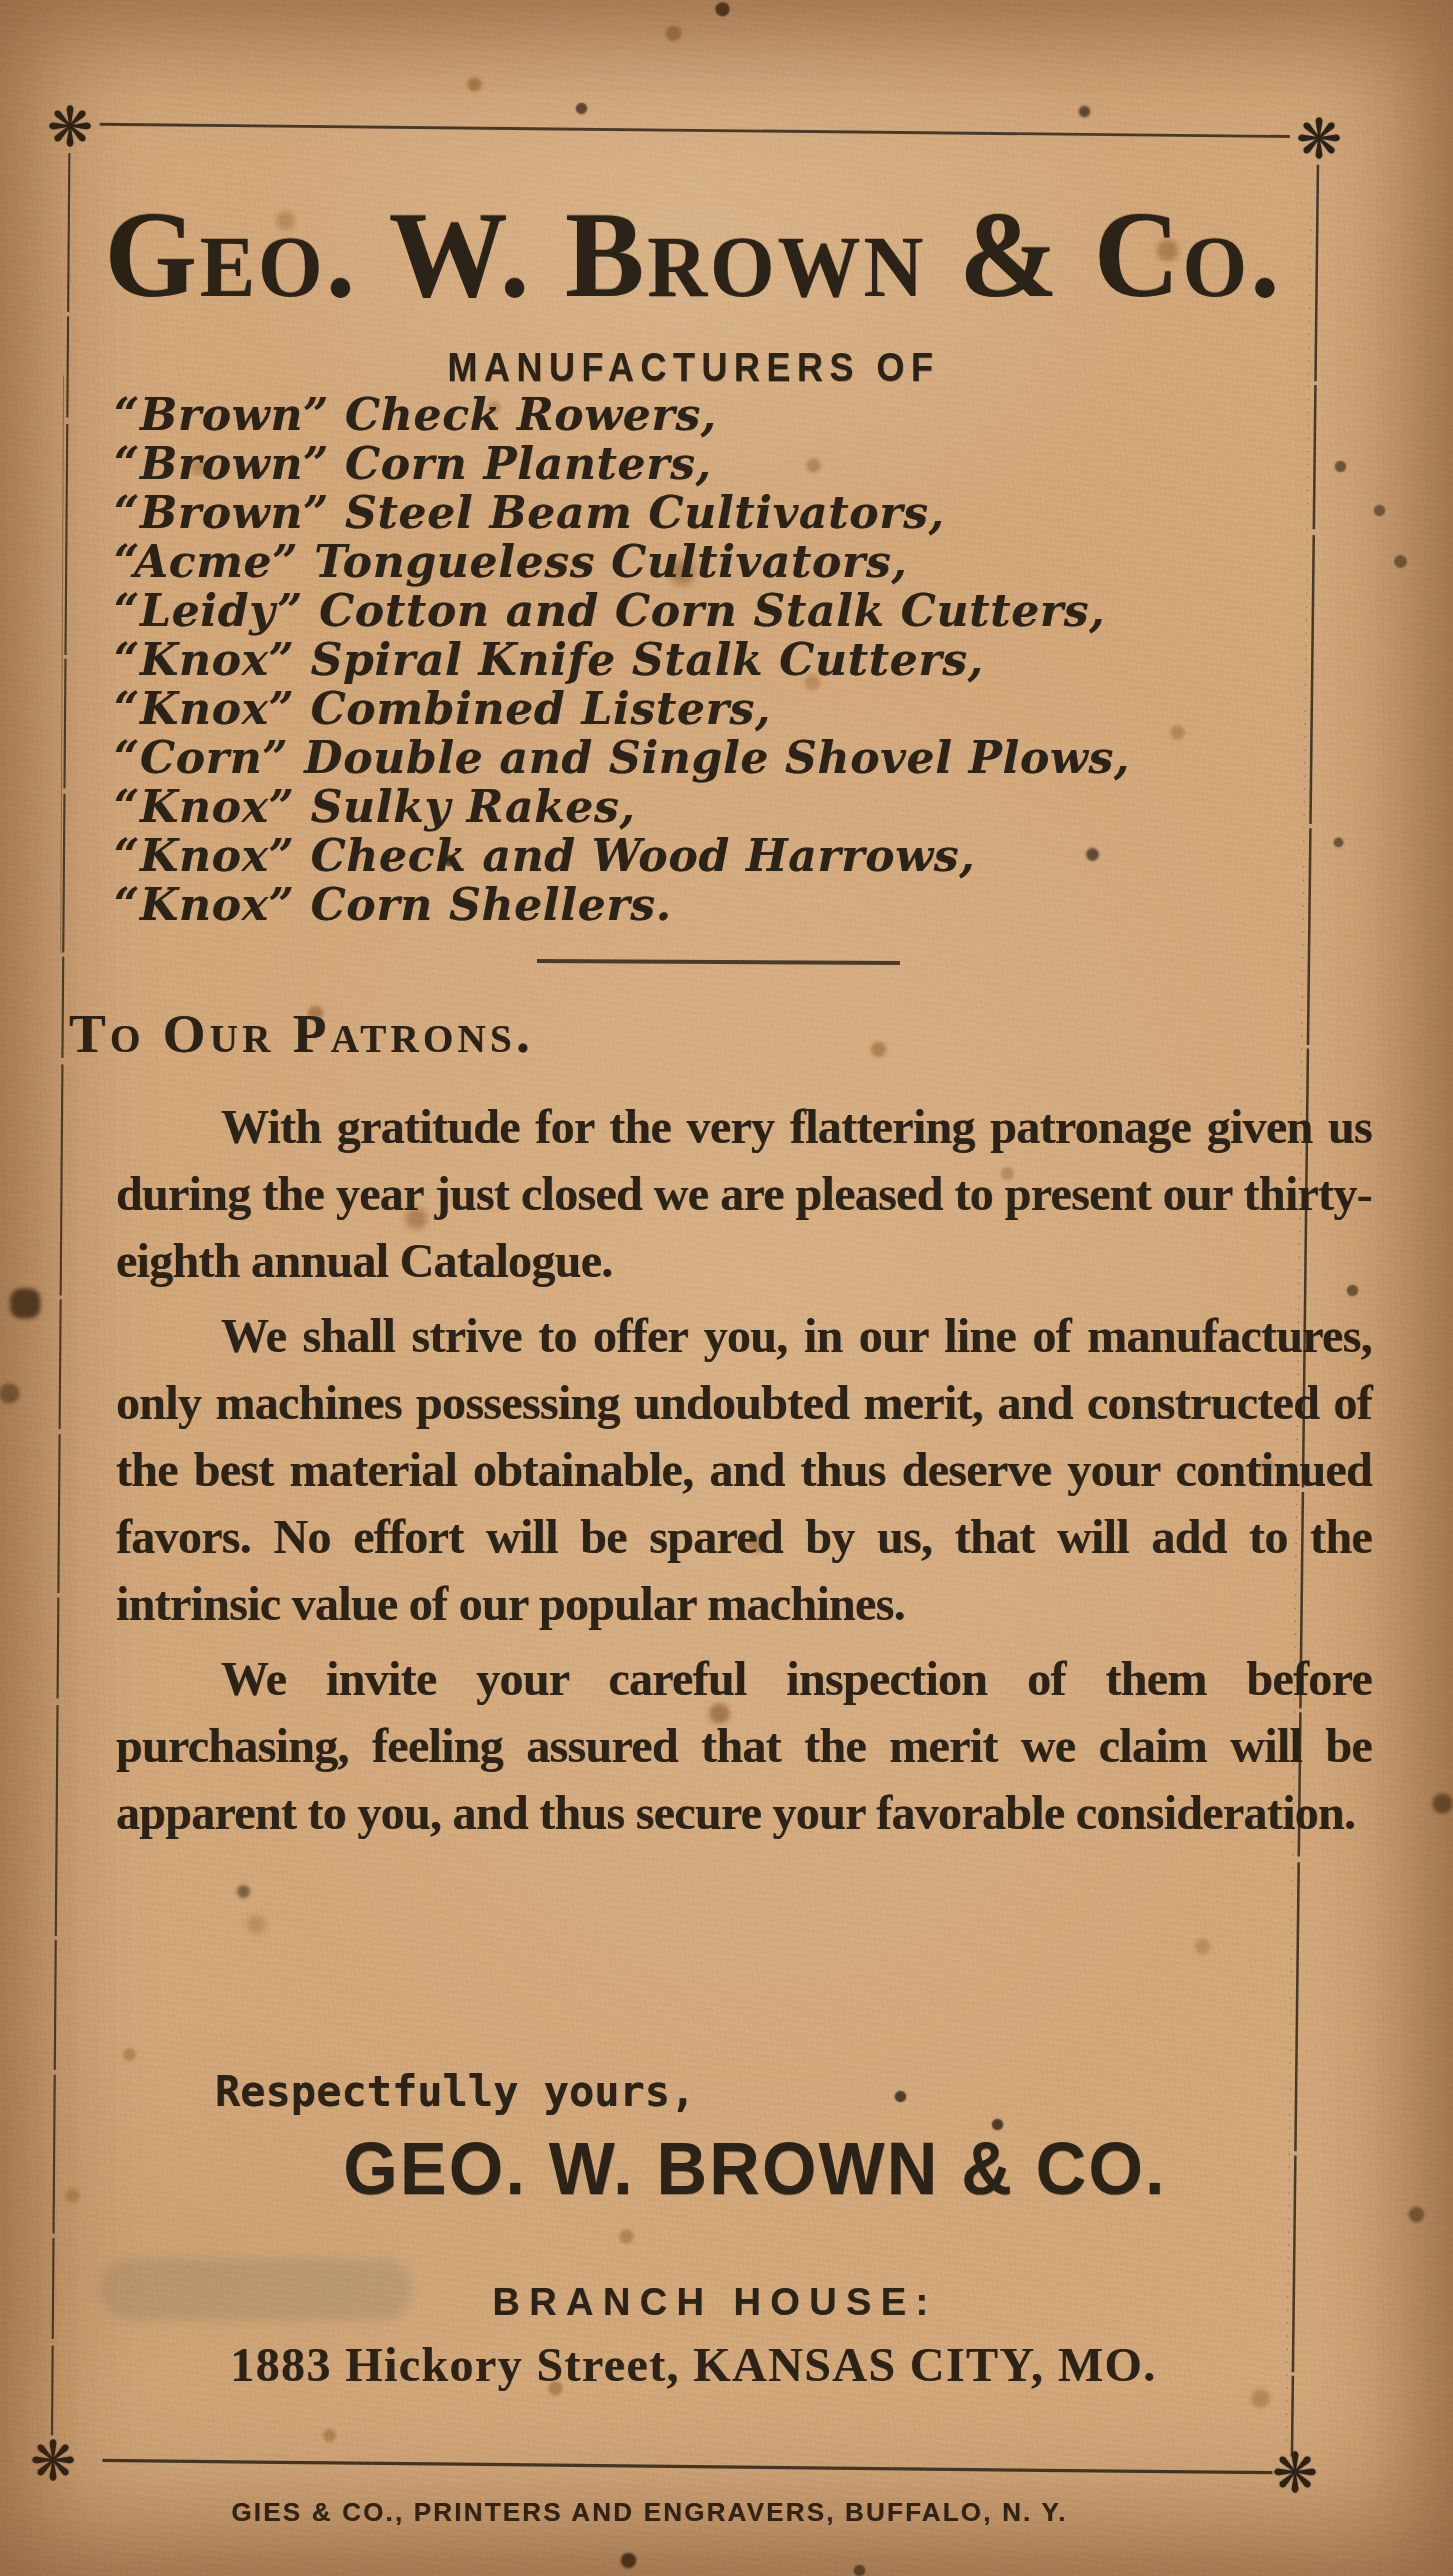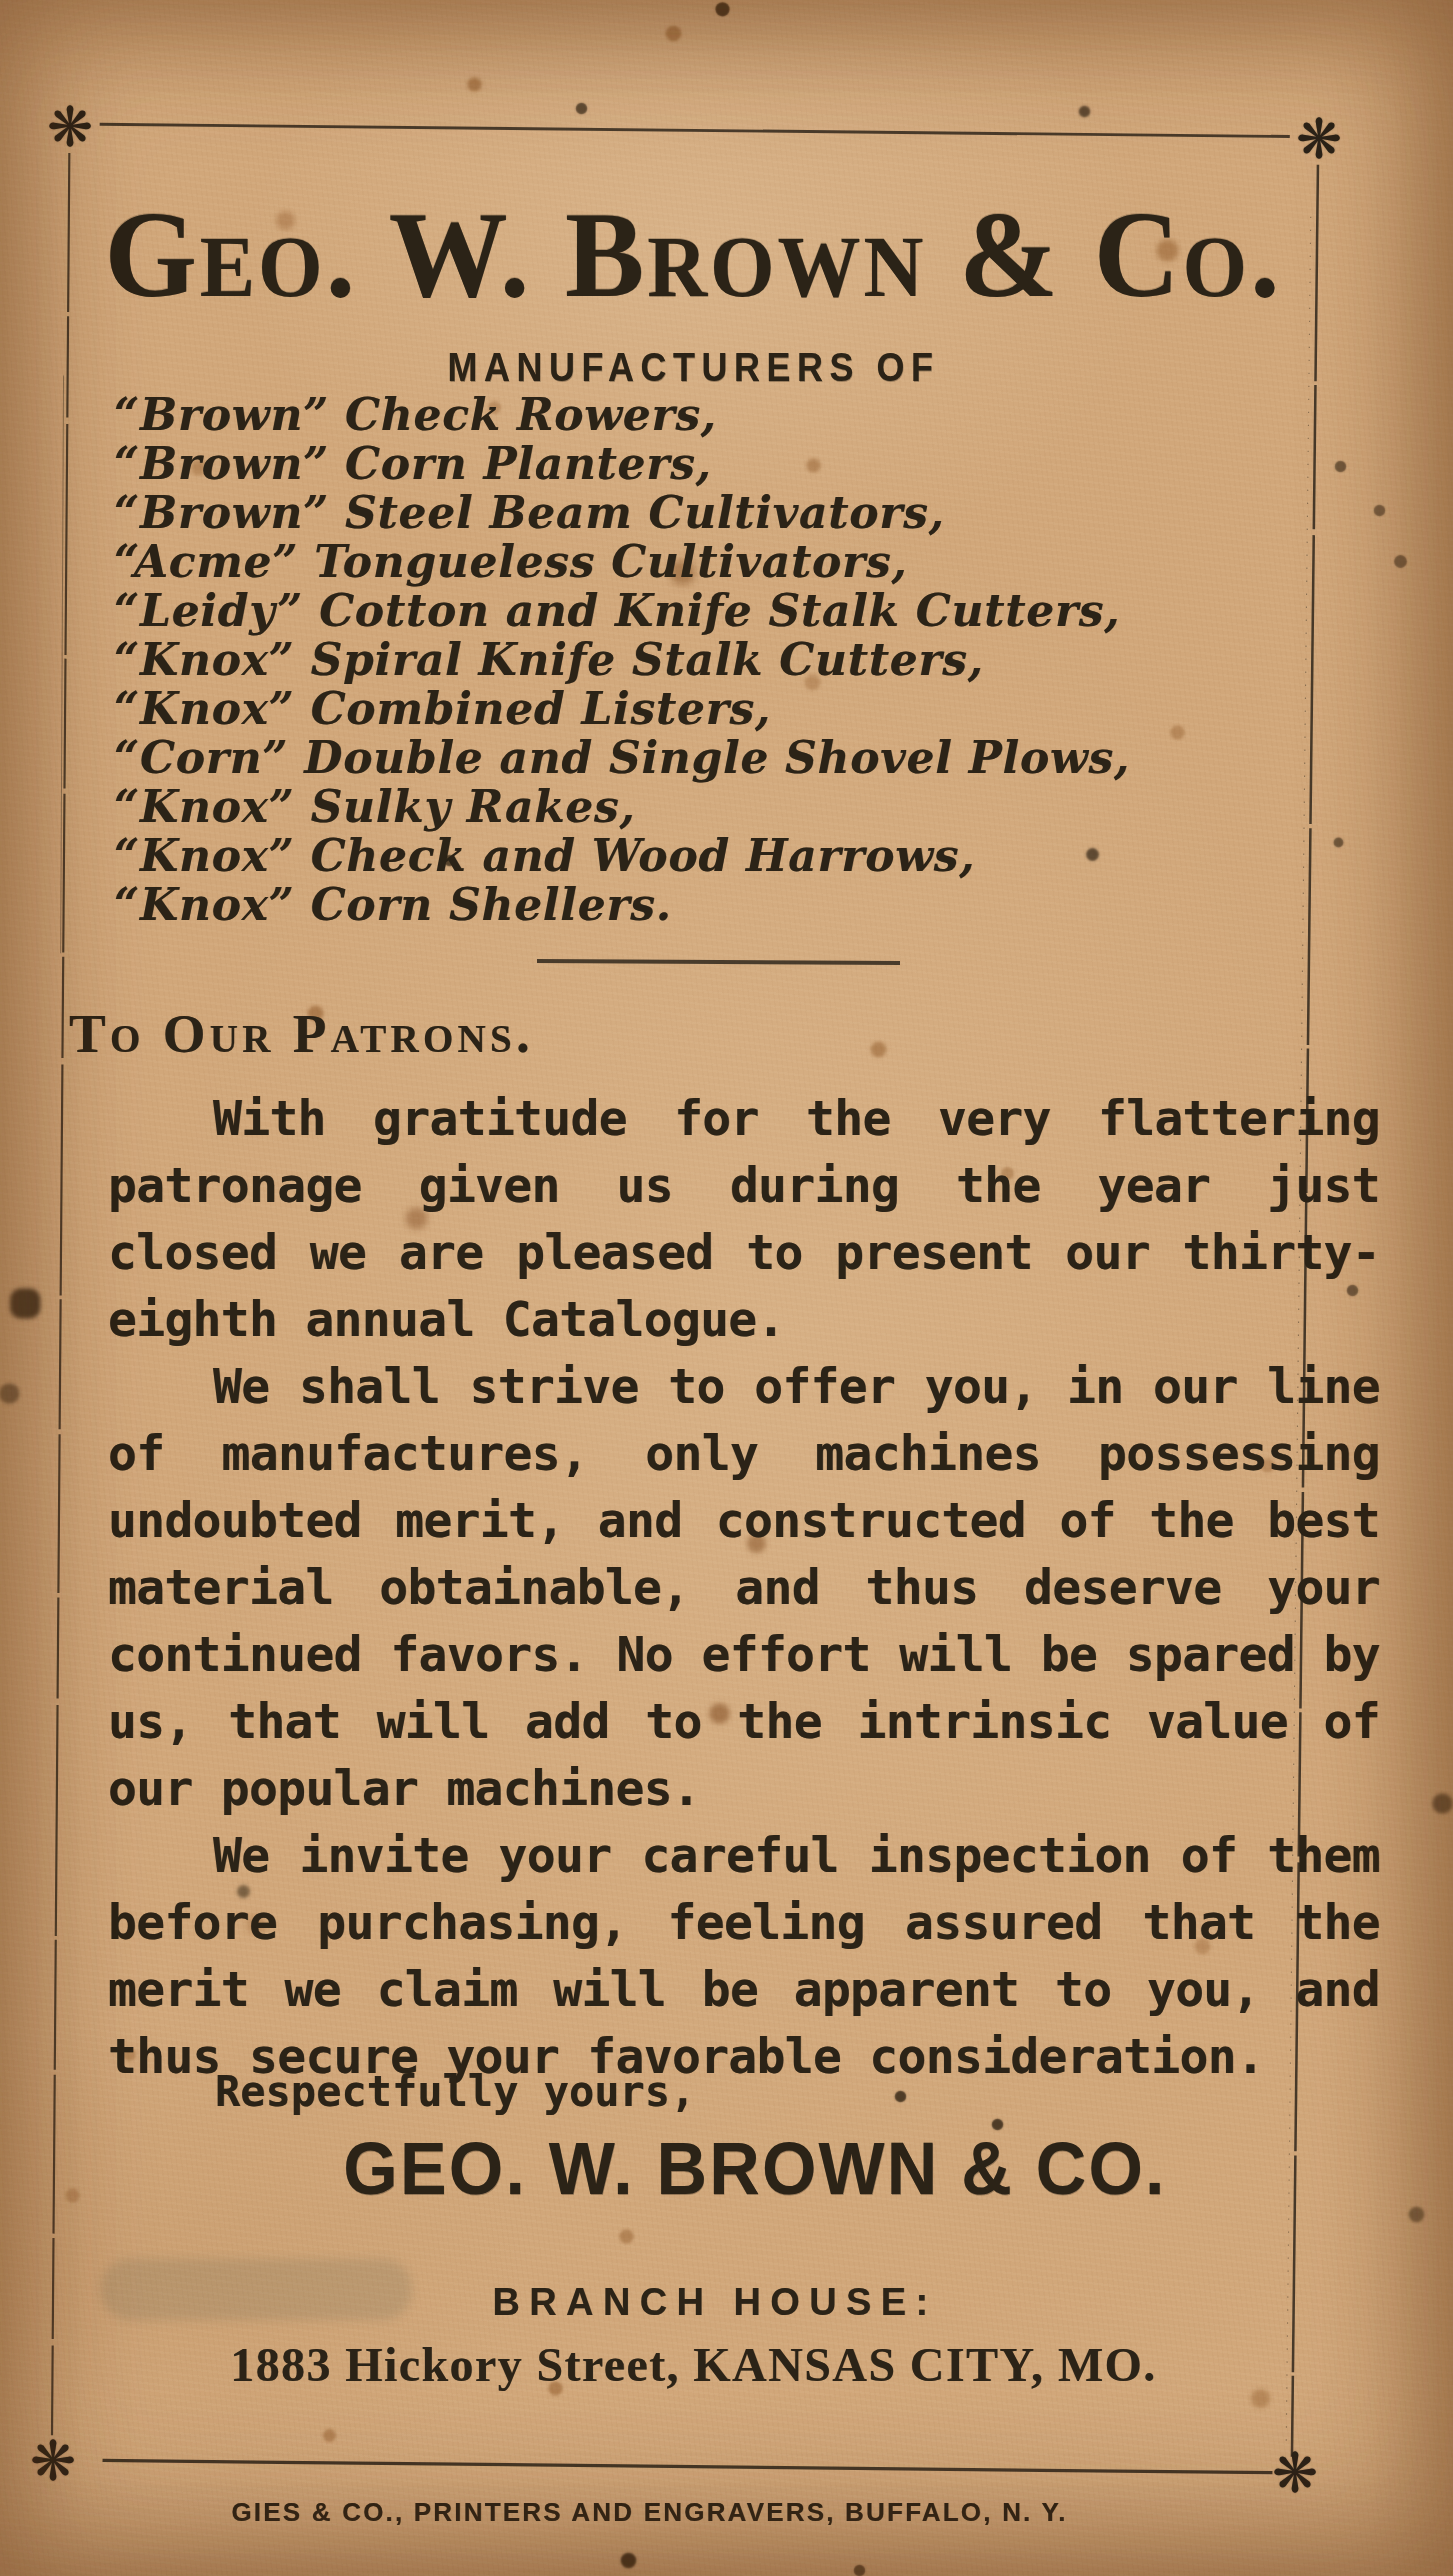--- a/index.html
+++ b/index.html
@@ -107,21 +107,21 @@
   .patrons-heading{
     position:absolute;left:69px;top:1002px;width:1249px;
     font-family:"Liberation Serif",serif;font-weight:700;font-variant:small-caps;
     font-size:55px;letter-spacing:4.3px;white-space:nowrap;
   }
   .body-text{
     position:absolute;left:108px;top:1085px;width:1272px;
     font-family:"DejaVu Sans Mono","Liberation Mono",monospace;font-weight:700;
     font-size:48px;line-height:67px;text-align:justify;letter-spacing:-0.7px;
   }
-  .body-text p{margin:0;text-indent:105px;}
+  .body-text p{margin:8px;text-indent:105px;font-family:Liberation Serif, serif;}
   .closing{
     position:absolute;left:215px;top:2055px;
     font-family:"DejaVu Sans Mono","Liberation Mono",monospace;font-weight:700;
     font-size:42px;white-space:nowrap;margin-top:12px;
   }
   .signature{
     position:absolute;left:69px;top:2129px;width:1249px;text-align:center;text-indent:123px;
     font-family:"Liberation Sans",sans-serif;font-weight:700;
     font-size:70px;letter-spacing:2.2px;transform:scaleY(1.05);white-space:nowrap;
   }
@@ -166,21 +166,21 @@
 
   <div class="title ink">Geo. W. Brown &amp; Co.</div>
 
   <div class="manuf ink">MANUFACTURERS OF</div>
 
   <div class="products ink">
       <div class="product-line">“Brown” Check Rowers,</div>
       <div class="product-line">“Brown” Corn Planters,</div>
       <div class="product-line">“Brown” Steel Beam Cultivators,</div>
       <div class="product-line">“Acme” Tongueless Cultivators,</div>
-      <div class="product-line">“Leidy” Cotton and Knife Stalk Cutters,</div>
+      <div class="product-line">“Leidy” Cotton and Corn Stalk Cutters,</div>
       <div class="product-line">“Knox” Spiral Knife Stalk Cutters,</div>
       <div class="product-line">“Knox” Combined Listers,</div>
       <div class="product-line">“Corn” Double and Single Shovel Plows,</div>
       <div class="product-line">“Knox” Sulky Rakes,</div>
       <div class="product-line">“Knox” Check and Wood Harrows,</div>
       <div class="product-line">“Knox” Corn Shellers.</div>
     </div>
 
   <div class="divider"></div>
 

